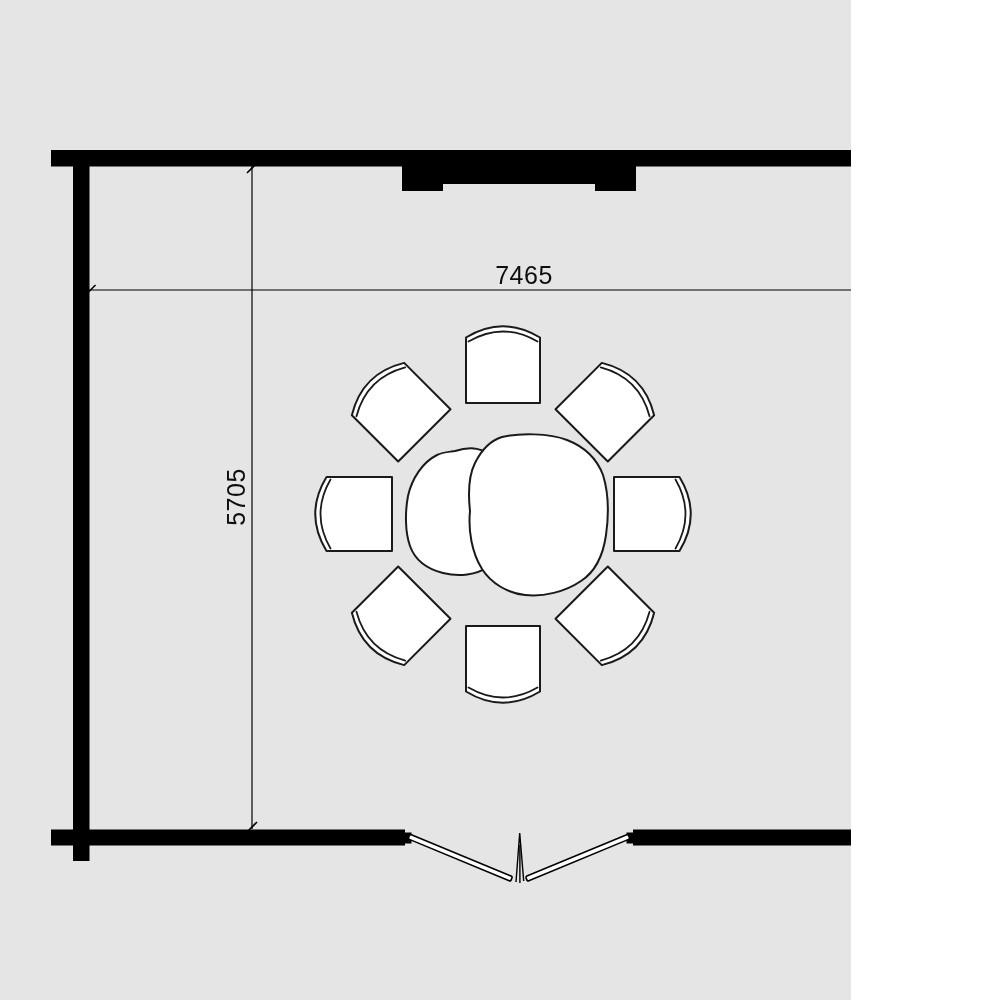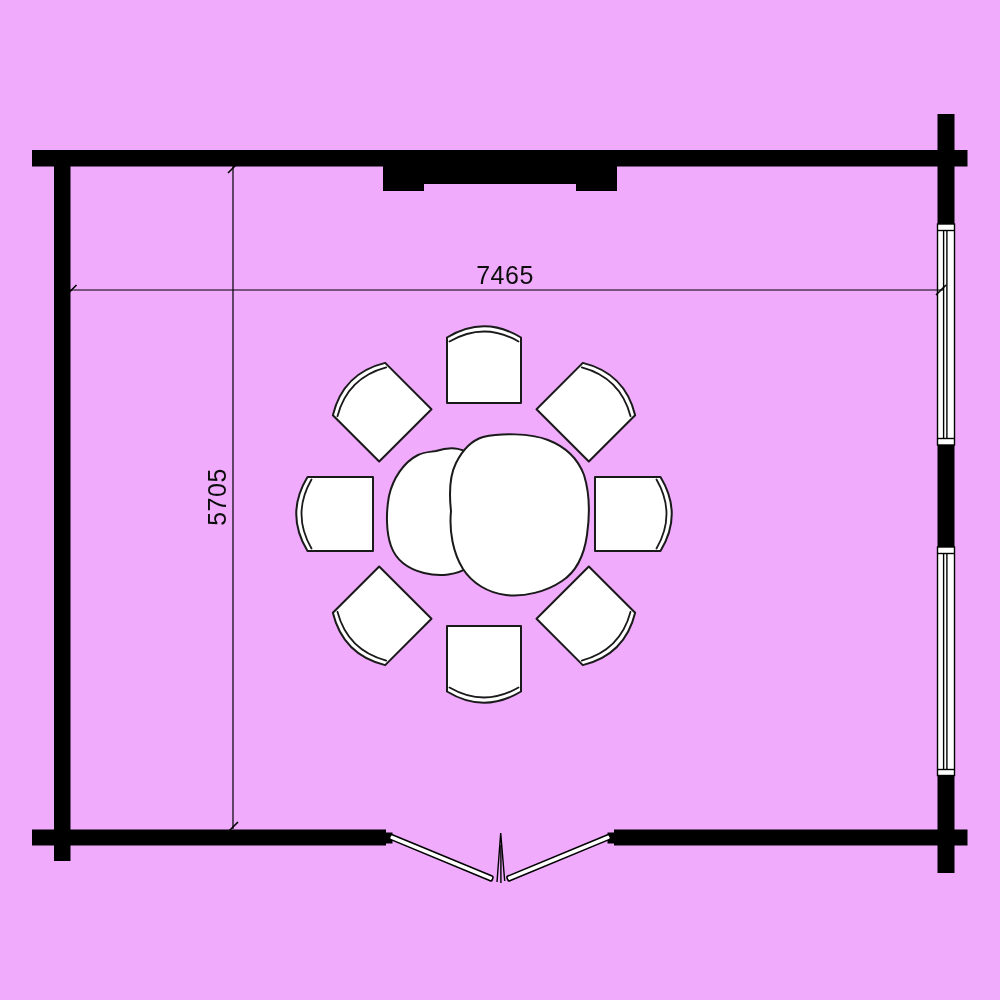--- a/index.html
+++ b/index.html
@@ -5,24 +5,25 @@
   html, body {
     margin: 0;
     padding: 0;
     background: #ffffff;
     width: 1000px;
     height: 1000px;
     font-family: "Liberation Sans", sans-serif;
   }
   .plan-wrap {
     position: relative;
-    width: 1000px;
+    width: 832px;
     height: 1000px;
-    background: #f0abfc;
+    background: #e5e5e5;
     overflow: hidden;
+    padding-left: 19px;
   }
   svg { display: block; }
   .wall { fill: #000000; stroke: none; }
   .thin { stroke: #000000; stroke-width: 1.4; fill: none; }
   .dim-line { stroke: #000000; stroke-width: 1.2; fill: none; }
   .dim-tick { stroke: #000000; stroke-width: 1.6; fill: none; }
   .dim-text {
     fill: #0d0d0d;
     font-family: "Liberation Sans", sans-serif;
     font-size: 25px;

